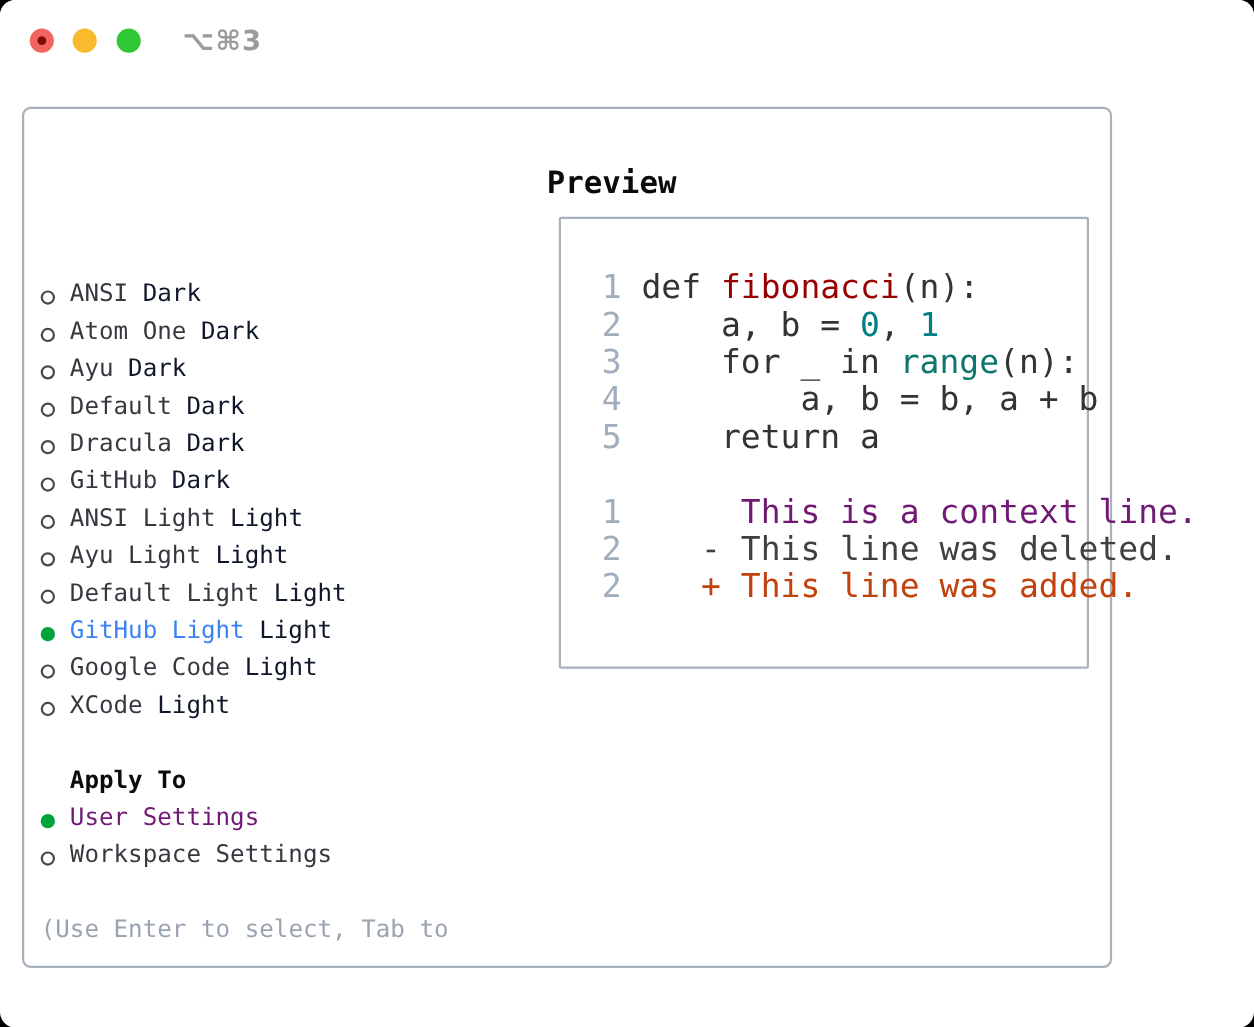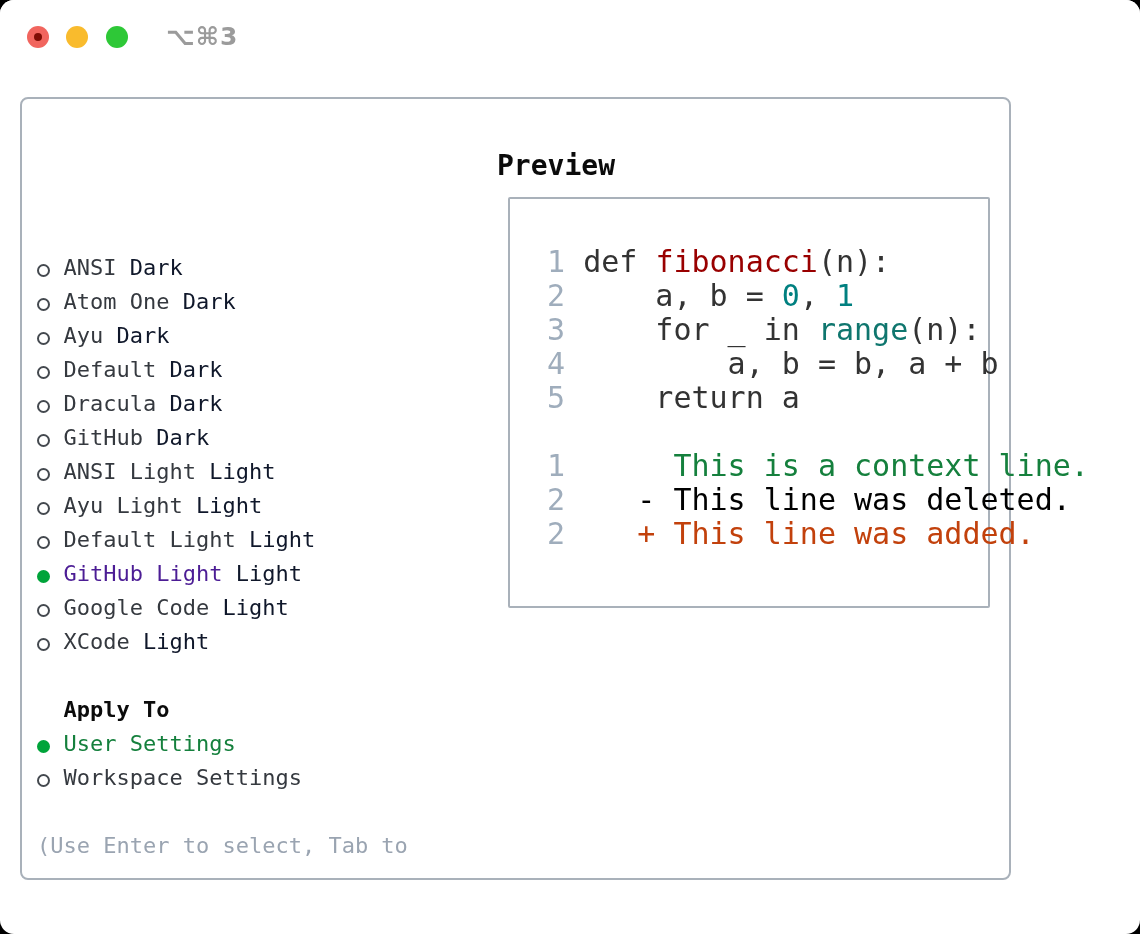--- a/index.html
+++ b/index.html
@@ -38,22 +38,22 @@
   
   .left-col{
     position:absolute;left:37px;top:149px;
     font-size:22px;line-height:34px;
     color:#35393f;white-space:pre;
   }
   .row{height:34px;}
   .bold{font-weight:bold;color:#0b0b0b;}
   .prompt{font-weight:bold;color:#0b0b0b;}
   .variant{color:#0f172a;}
-  .theme-row.sel .name{color:#4c1d95;}
-  .opt-row.sel .name{color:#15803d;}
+  .theme-row.sel .name{color:#3b82f6;}
+  .opt-row.sel .name{color:#701a75;}
   .bullet{display:inline-block;width:1ch;height:22px;vertical-align:text-bottom;position:relative;}
   .bullet::after{
     content:'';position:absolute;left:0px;top:6px;width:13px;height:13px;
     border-radius:50%;border:2px solid #44494f;box-sizing:border-box;background:transparent;
   }
   .bullet.on::after{background:#00a43a;border-color:#00a43a;}
   .hint{color:#9aa4b1;}
   
   .preview-label{
     position:absolute;left:497px;top:149px;
@@ -68,22 +68,22 @@
   .code{
     position:absolute;left:20px;top:46px;right:6px;
     font-size:30px;line-height:34px;white-space:pre;color:#333;margin-left:17px;
   }
   .pline{height:34px;}
   .lnum{color:#9fadbc;}
   .tok-pl{color:#333333;}
   .tok-fn{color:#990000;}
   .tok-nm{color:#008080;}
   .tok-bi{color:#0f766e;}
-  .tok-cx{color:#15803d;}
-  .tok-de{color:#000000;}
+  .tok-cx{color:#701a75;}
+  .tok-de{color:#404040;}
   .tok-ad{color:#c2410c;}
 </style>
 </head>
 <body>
 
 <div class="window">
 
   <div class="titlebar">
     <button class="light red"></button>
     <button class="light yellow"></button>

